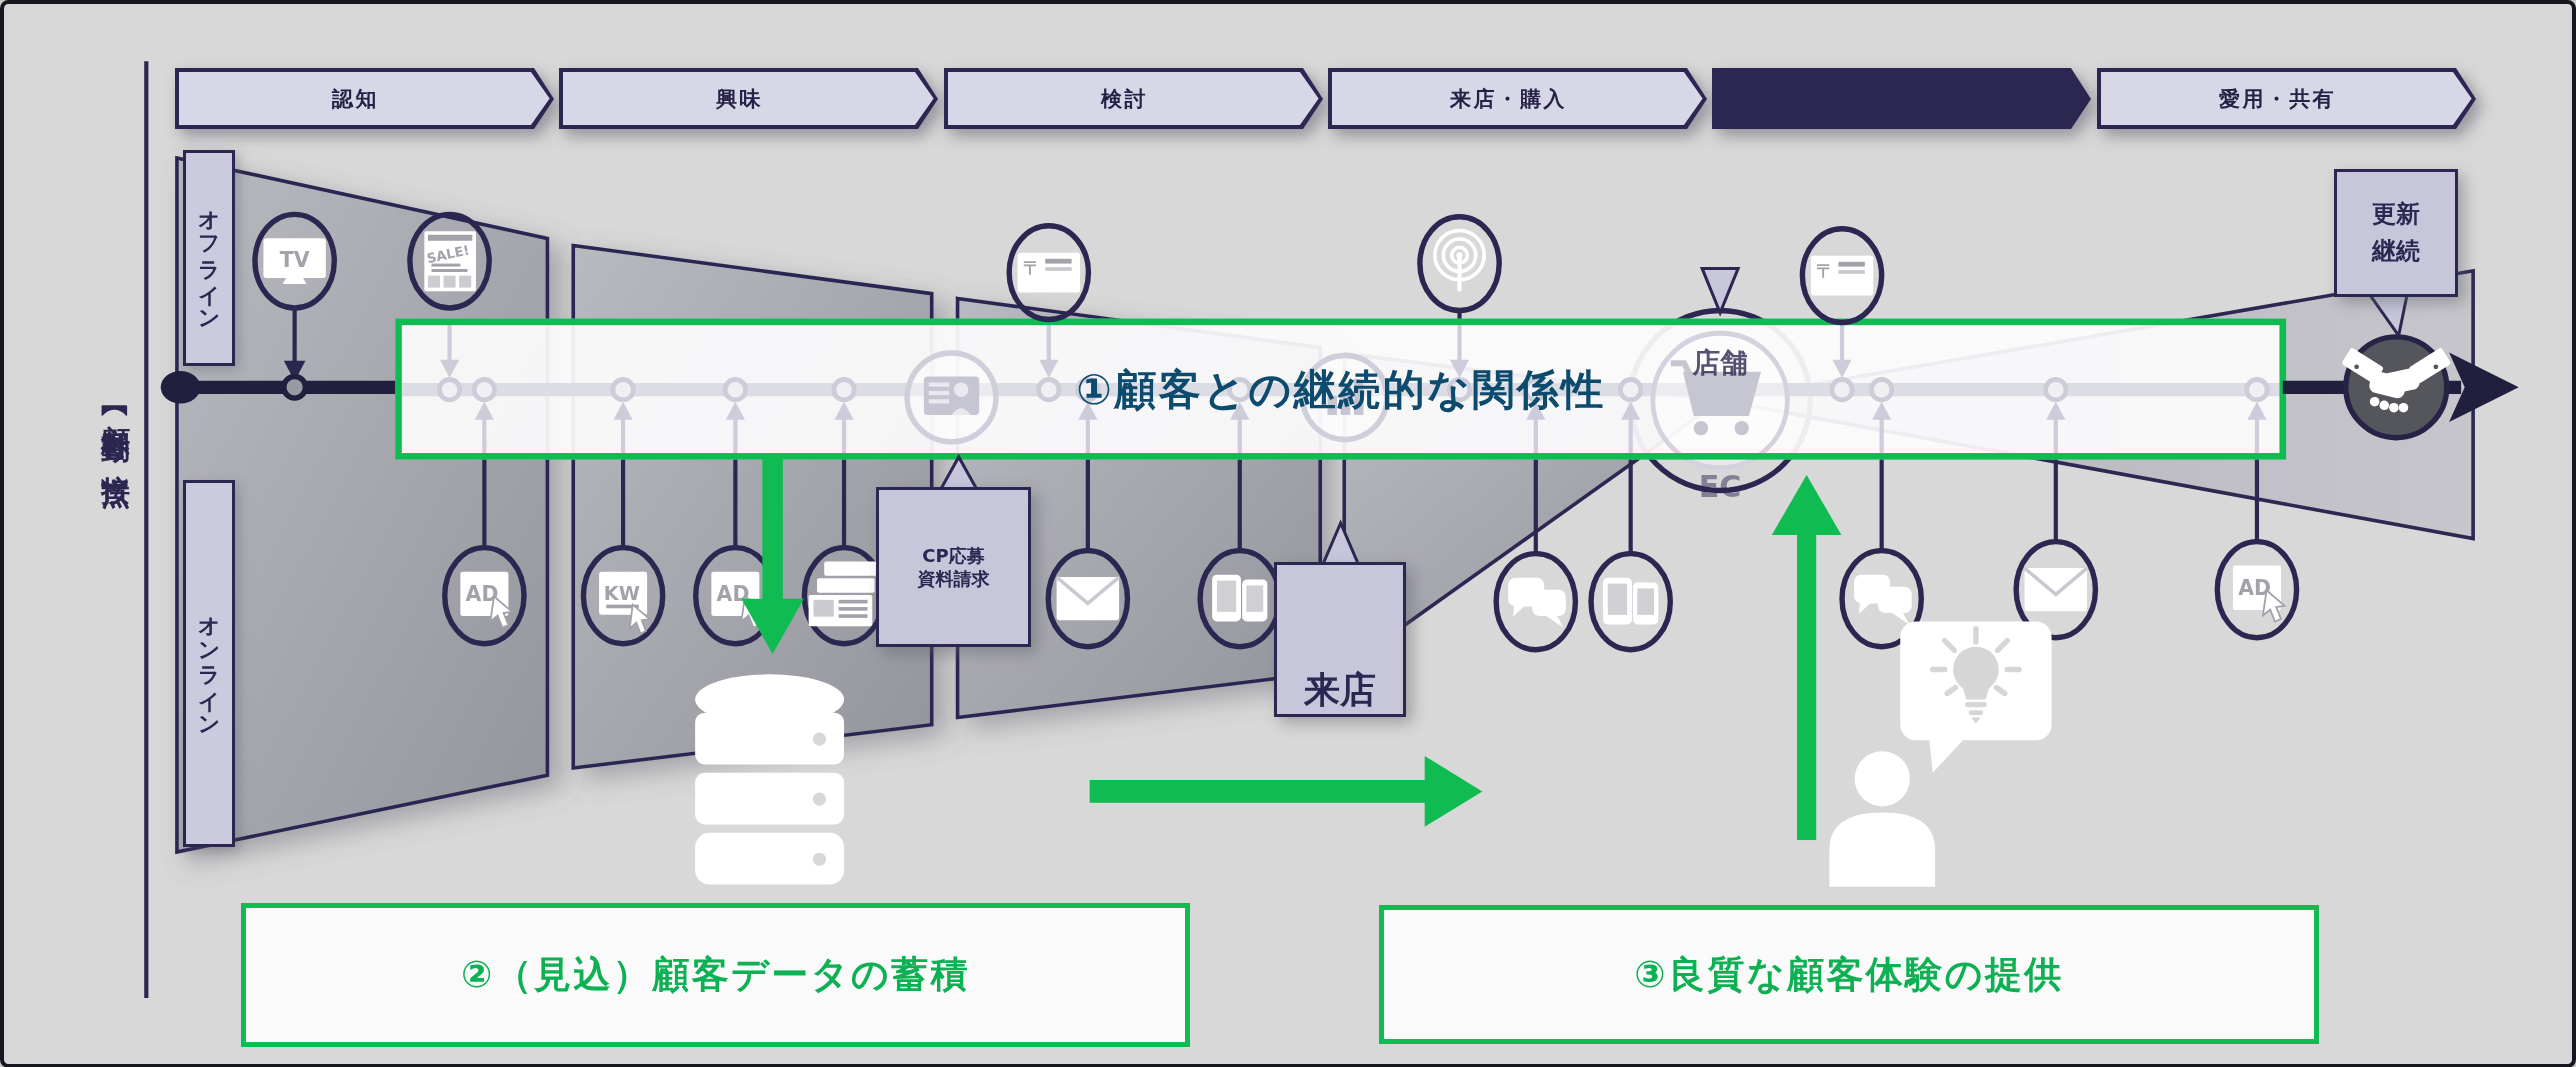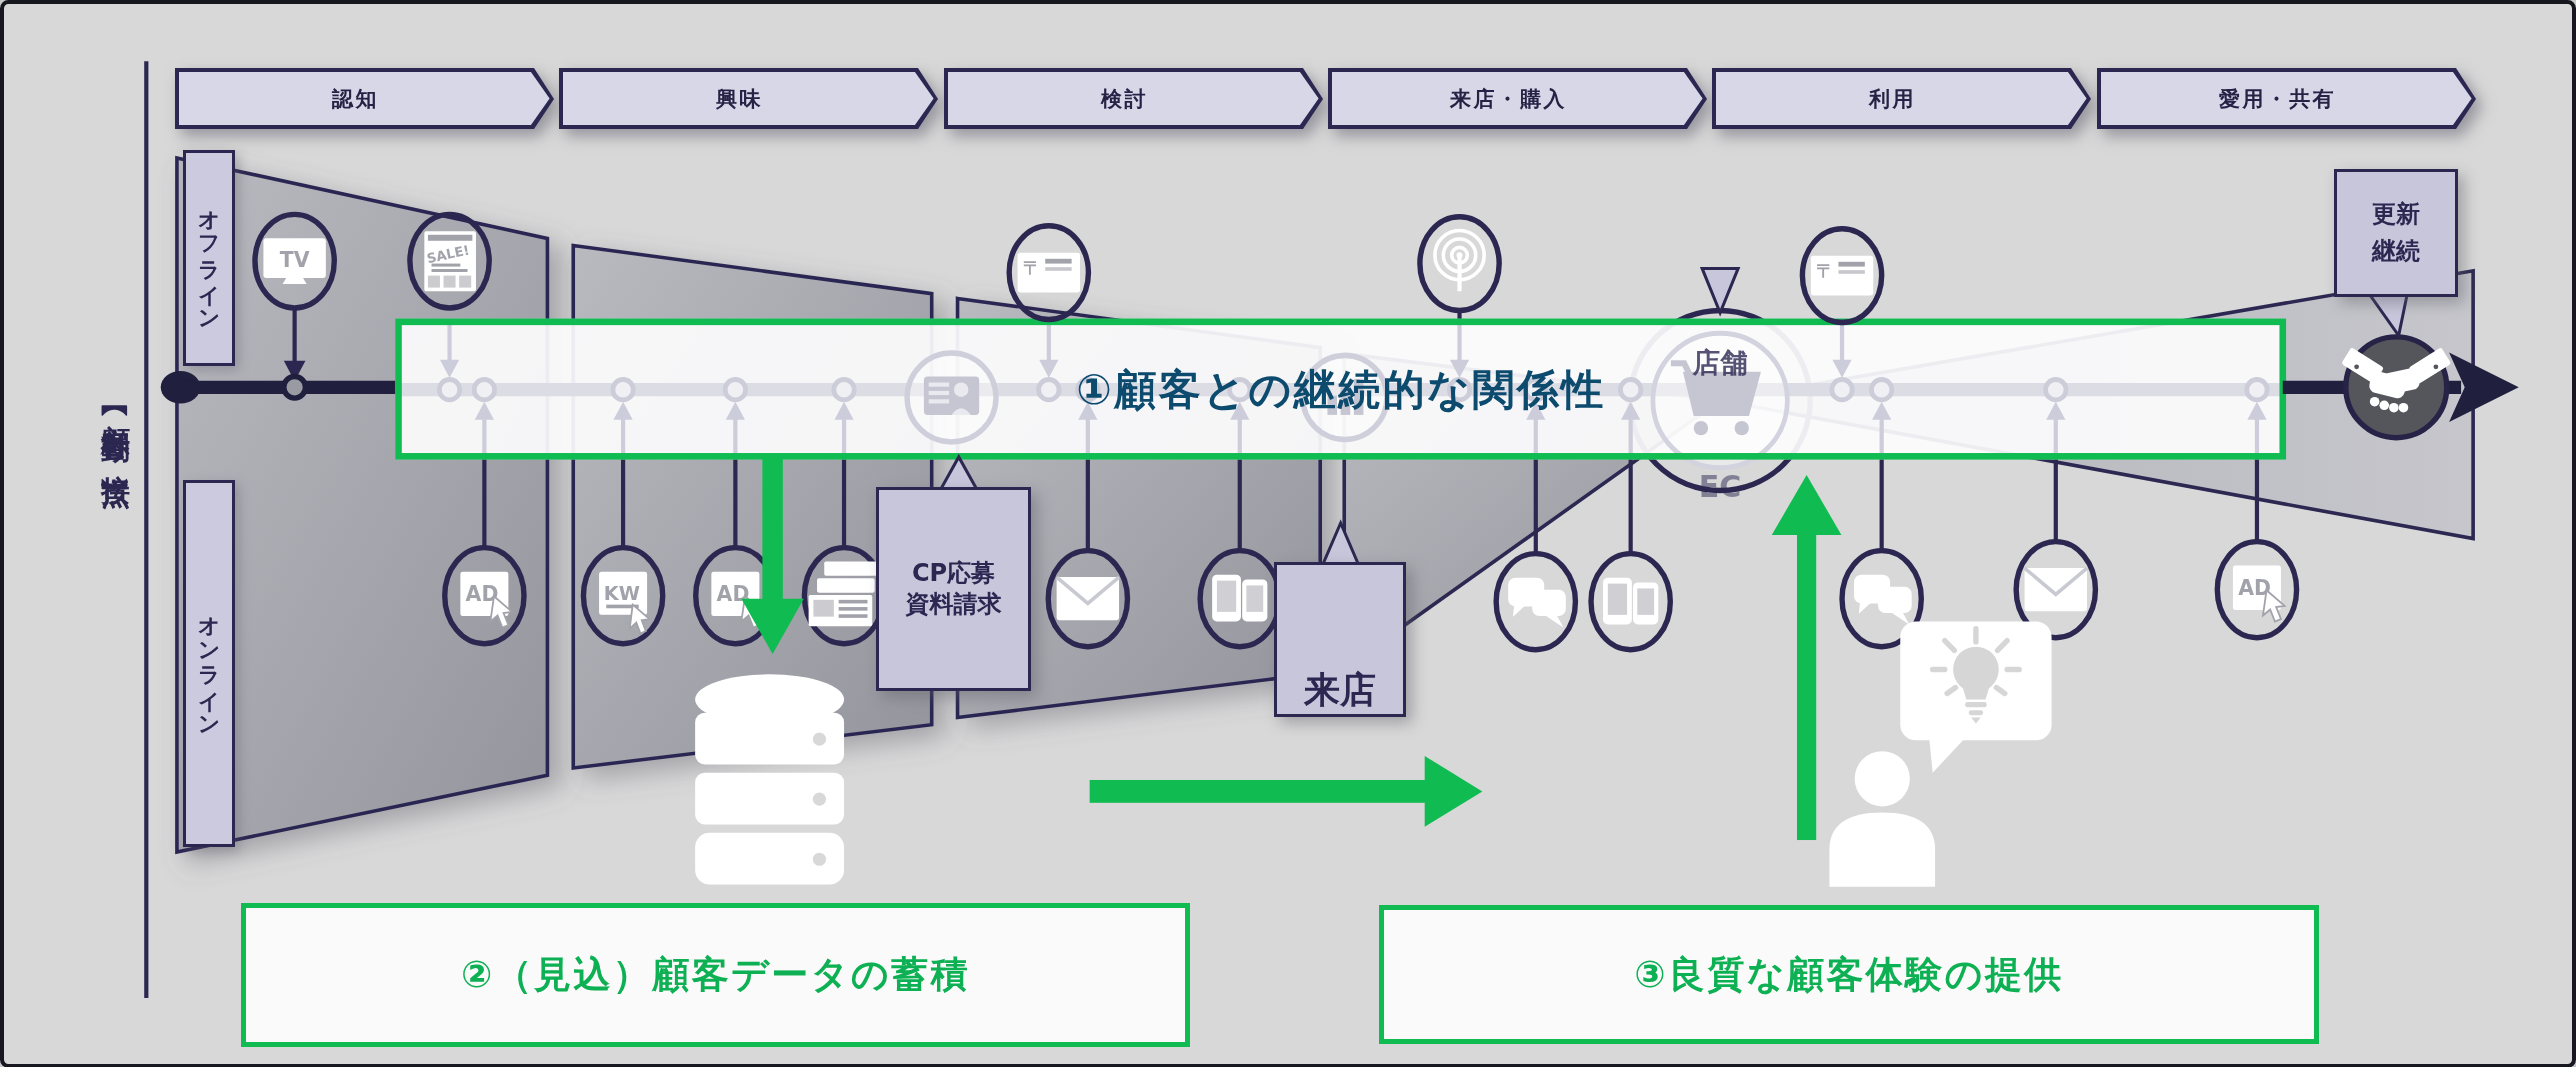--- a/index.html
+++ b/index.html
@@ -434,32 +434,31 @@
 <div class="chev" style="left:940px">
       <div class="outer"></div>
       <div class="inner">検討</div>
     </div>
 <div class="chev" style="left:1324px">
       <div class="outer"></div>
       <div class="inner">来店・購入</div>
     </div>
 <div class="chev" style="left:1708px">
       <div class="outer"></div>
-      <div class="inner">利用</div>
     </div>
 <div class="chev" style="left:2093px">
       <div class="outer"></div>
       <div class="inner">愛用・共有</div>
     </div>
 
 <div class="callout" style="left:2330px;top:165px;width:124px;height:128px;gap:6px;">
   <span>更新</span>
   <span>継続</span>
 </div>
-<div class="callout" style="left:872px;top:483px;width:155px;height:204px;font-size:24px;">
+<div class="callout" style="left:872px;top:483px;width:155px;height:160px;font-size:18px;">
   <span>CP応募</span>
   <span>資料請求</span>
 </div>
 <div class="callout" style="left:1270px;top:558px;width:132px;height:155px;font-size:36px;justify-content:flex-end;">
   <span>来店</span>
 </div>
 
 <div class="abs band-text">①顧客との継続的な関係性</div>
 <div class="green-box box-data">
   <span>②（見込）顧客データの蓄積</span>

